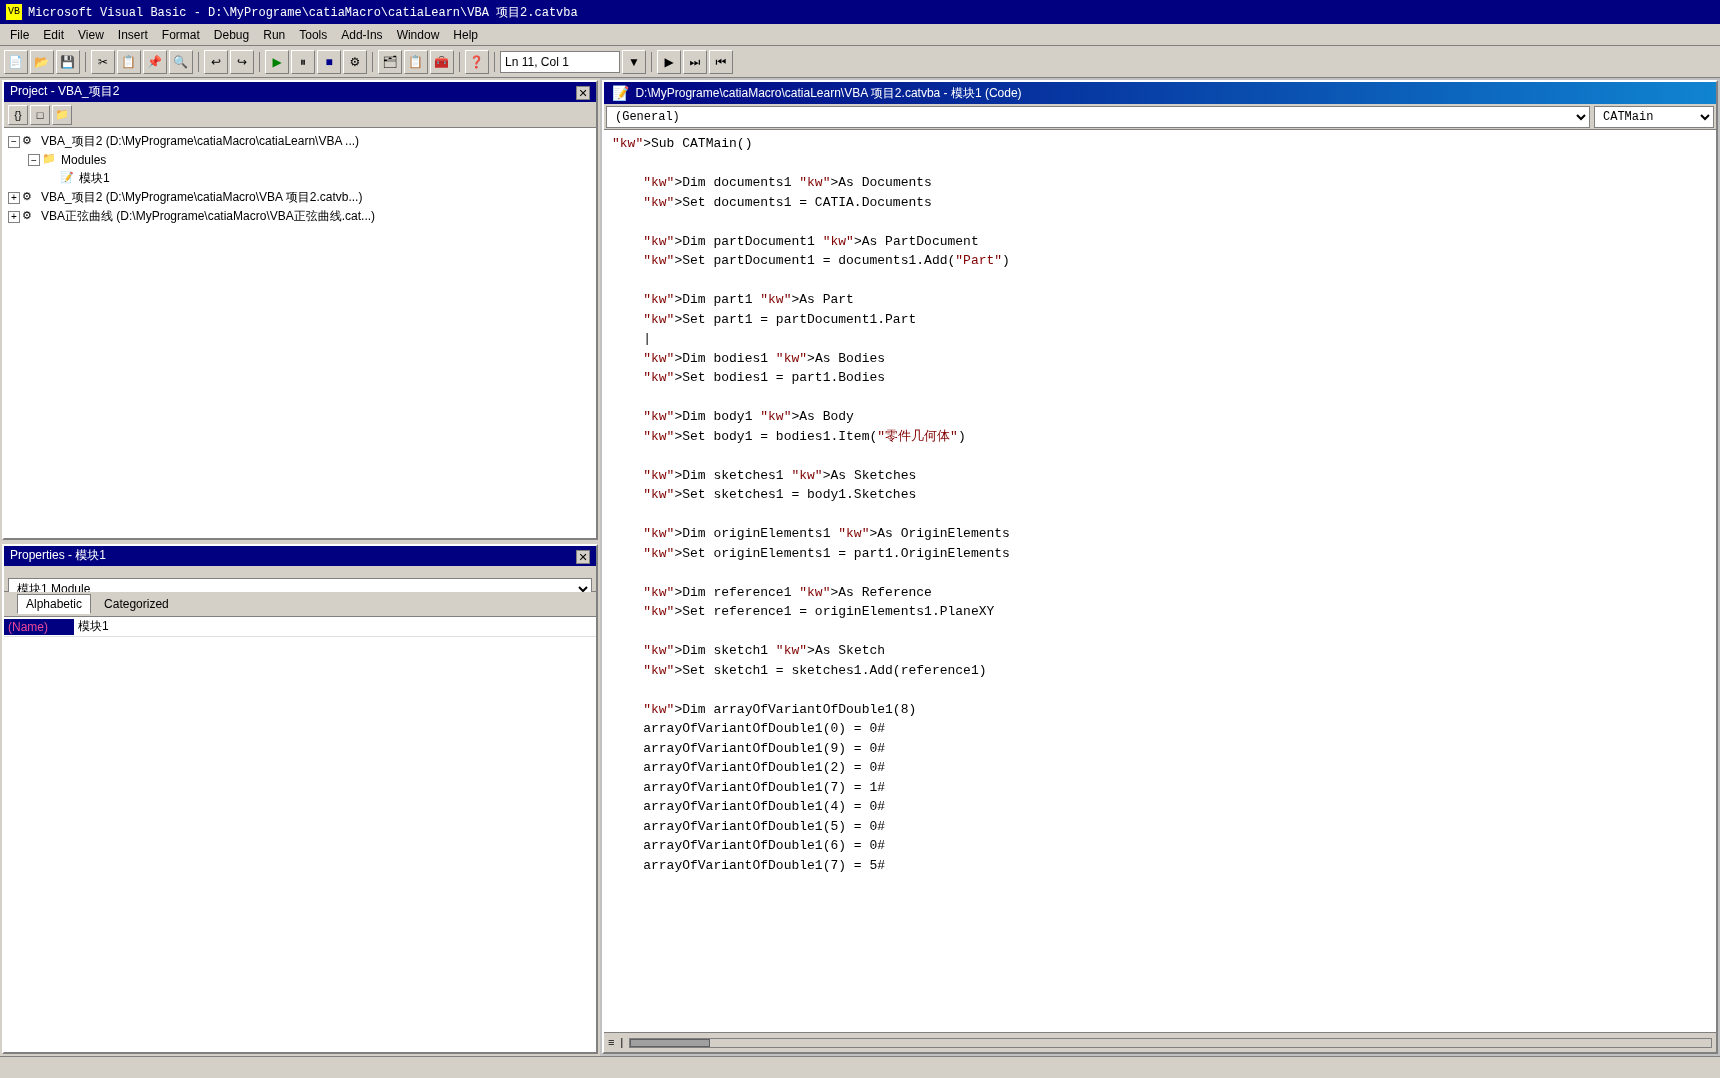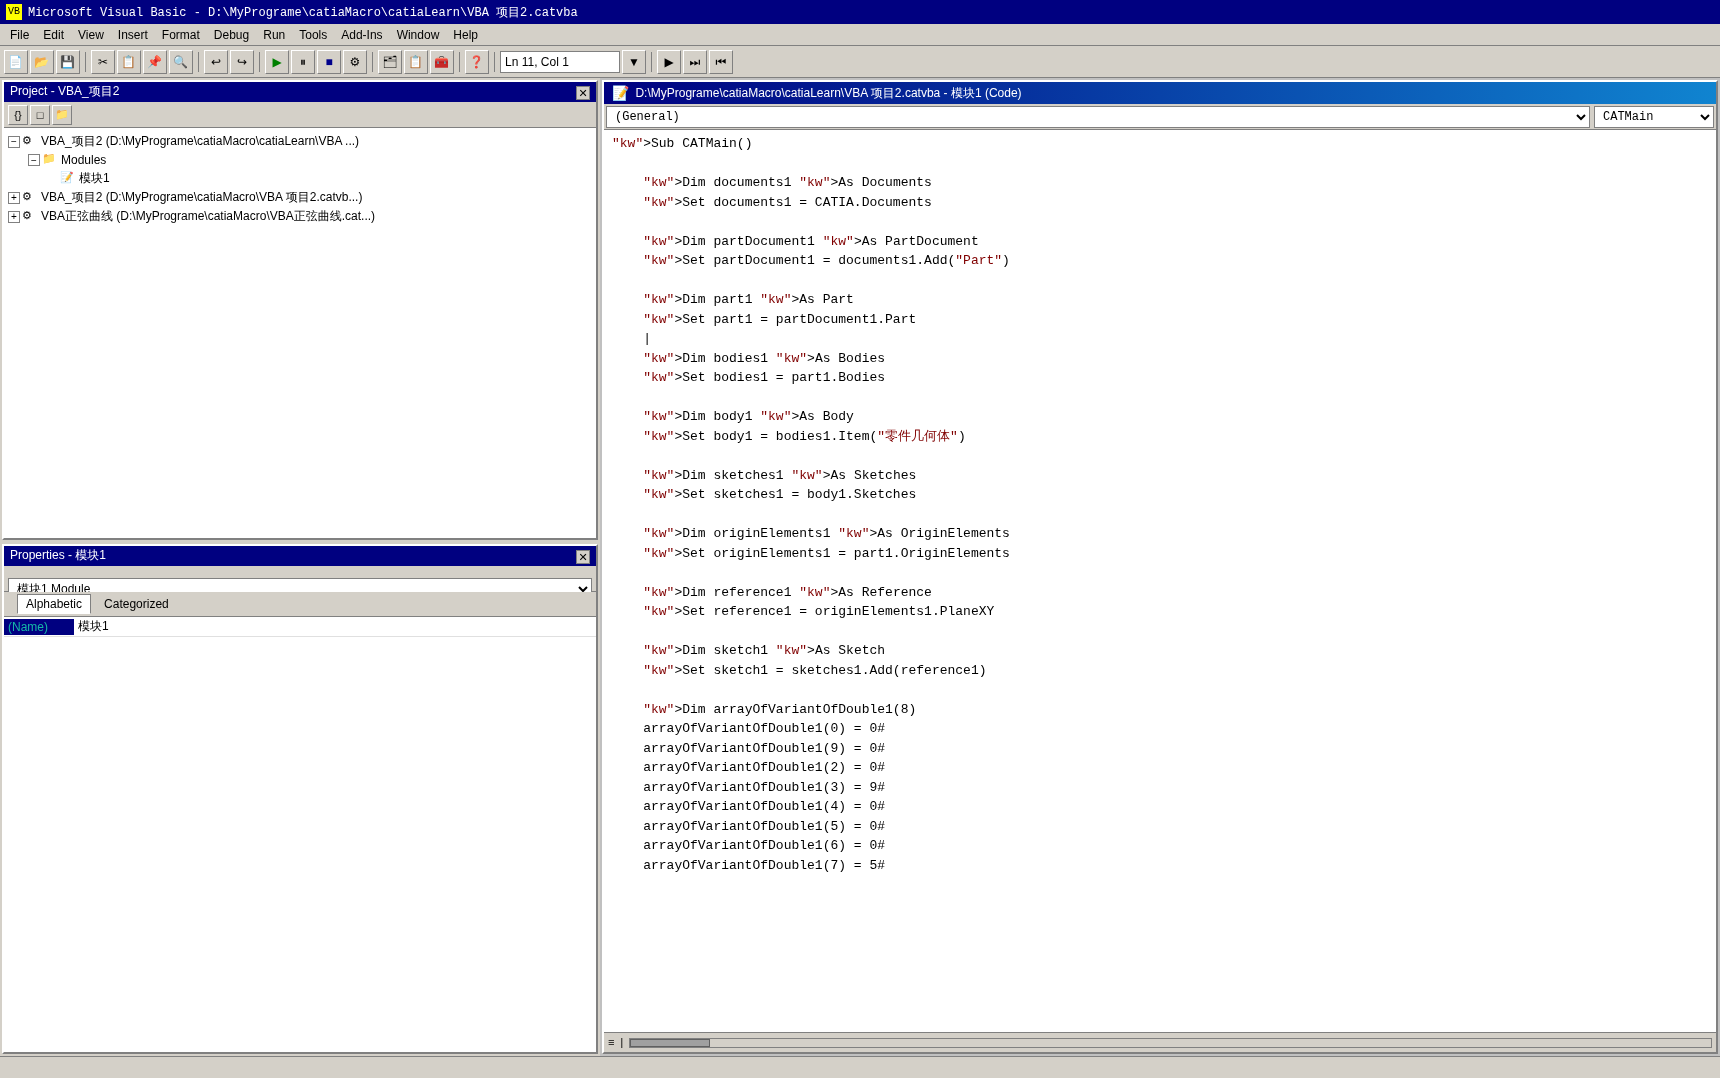--- a/index.html
+++ b/index.html
@@ -252,21 +252,21 @@
     }
     .props-row {
       display: flex;
       border-bottom: 1px solid #e0e0e0;
       min-height: 20px;
       align-items: center;
     }
     .props-name {
       width: 70px;
       background: #000080;
-      color: #14b8a6;
+      color: #ec4899;
       font-size: 12px;
       padding: 1px 4px;
       font-family: 'Segoe UI', Arial, sans-serif;
       flex-shrink: 0;
     }
     .props-value {
       flex: 1;
       font-size: 12px;
       padding: 1px 4px;
       font-family: 'Segoe UI', Arial, sans-serif;
@@ -539,21 +539,21 @@
           <div class="code-line">    <span class="&lt;span" style="color:#800000;">"kw"</span>&gt;Dim reference1 <span class="&lt;span" style="color:#800000;">"kw"</span>&gt;As Reference</div>
           <div class="code-line">    <span class="&lt;span" style="color:#800000;">"kw"</span>&gt;Set reference1 = originElements1.PlaneXY</div>
           <div class="code-line">&nbsp;</div>
           <div class="code-line">    <span class="&lt;span" style="color:#800000;">"kw"</span>&gt;Dim sketch1 <span class="&lt;span" style="color:#800000;">"kw"</span>&gt;As Sketch</div>
           <div class="code-line">    <span class="&lt;span" style="color:#800000;">"kw"</span>&gt;Set sketch1 = sketches1.Add(reference1)</div>
           <div class="code-line">&nbsp;</div>
           <div class="code-line">    <span class="&lt;span" style="color:#800000;">"kw"</span>&gt;Dim arrayOfVariantOfDouble1(8)</div>
           <div class="code-line">    arrayOfVariantOfDouble1(0) = 0#</div>
           <div class="code-line">    arrayOfVariantOfDouble1(9) = 0#</div>
           <div class="code-line">    arrayOfVariantOfDouble1(2) = 0#</div>
-          <div class="code-line">    arrayOfVariantOfDouble1(3) = 9#</div>
+          <div class="code-line">    arrayOfVariantOfDouble1(7) = 1#</div>
           <div class="code-line">    arrayOfVariantOfDouble1(4) = 0#</div>
           <div class="code-line">    arrayOfVariantOfDouble1(5) = 0#</div>
           <div class="code-line">    arrayOfVariantOfDouble1(6) = 0#</div>
           <div class="code-line">    arrayOfVariantOfDouble1(7) = 5#</div>
         </div>
       <div class="code-footer">
         <span style="font-size:11px;">≡</span>
         <span style="font-size:11px;">|</span>
         <div style="flex:1; height:10px; background:#d4d0c8; border:1px solid #808080;">
           <div style="width:80px; height:8px; background:#a0a0a0; border:1px solid #606060; margin-top:0;"></div>

